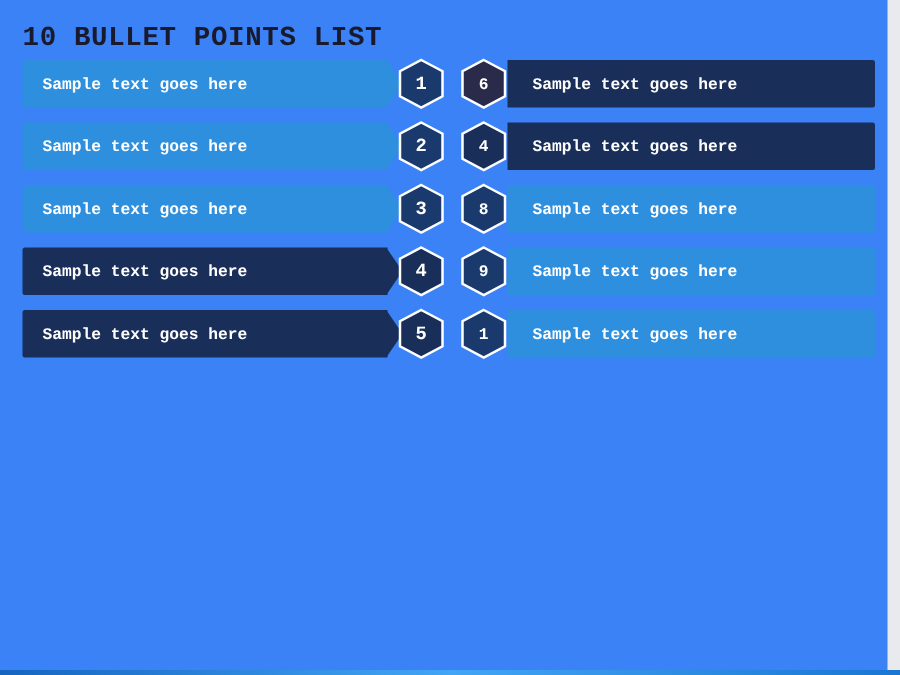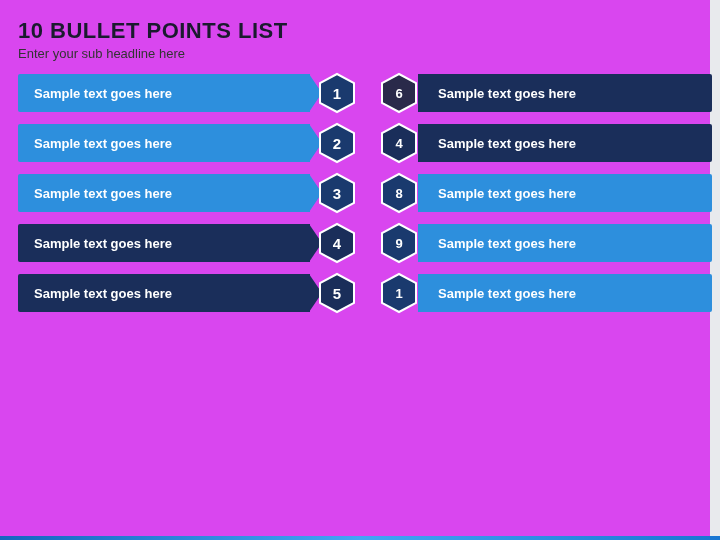--- a/index.html
+++ b/index.html
@@ -7,22 +7,23 @@
       width: 720px;
       height: 540px;
       background: #e8eaed;
       font-family: Arial, sans-serif;
       overflow: hidden;
     }
 
     .page {
       width: 710px;
       height: 540px;
-      background: #d946ef;
+      background: #3b82f6;
       padding: 18px 18px 10px 18px;
+      font-family: Liberation Mono, monospace;
     }
 
     .title {
       font-size: 22px;
       font-weight: 900;
       color: #1a1a2e;
       margin-bottom: 2px;
       letter-spacing: 0.5px;
     }
 
@@ -35,21 +36,21 @@
     .content-area {
       display: flex;
       flex-direction: column;
       gap: 6px;
     }
 
     .row {
       display: flex;
       flex-direction: row;
       align-items: center;
-      gap: 12px;
+      gap: 0;
       height: 44px;
     }
 
     
     .bullet-left {
       display: flex;
       align-items: center;
       flex: 0 0 340px;
       position: relative;
     }
@@ -171,21 +172,20 @@
       right: 0;
       height: 4px;
       background: linear-gradient(90deg, #1565c0, #42a5f5, #1976d2);
     }
   </style>
 </head>
 <body>
 
 <div class="page">
   <div class="title">10 BULLET POINTS LIST</div>
-  <div class="subtitle">Enter your sub headline here</div>
 
   <div class="content-area" id="bullet-list">
 
   <div class="row">
         <div class="bullet-left">
           <div class="bar-left blue">
             <span class="bar-left-text">Sample text goes here</span>
           </div>
           <div class="hex-left">
             <svg width="42" height="42" viewBox="0 0 42 42" xmlns="http://www.w3.org/2000/svg">

